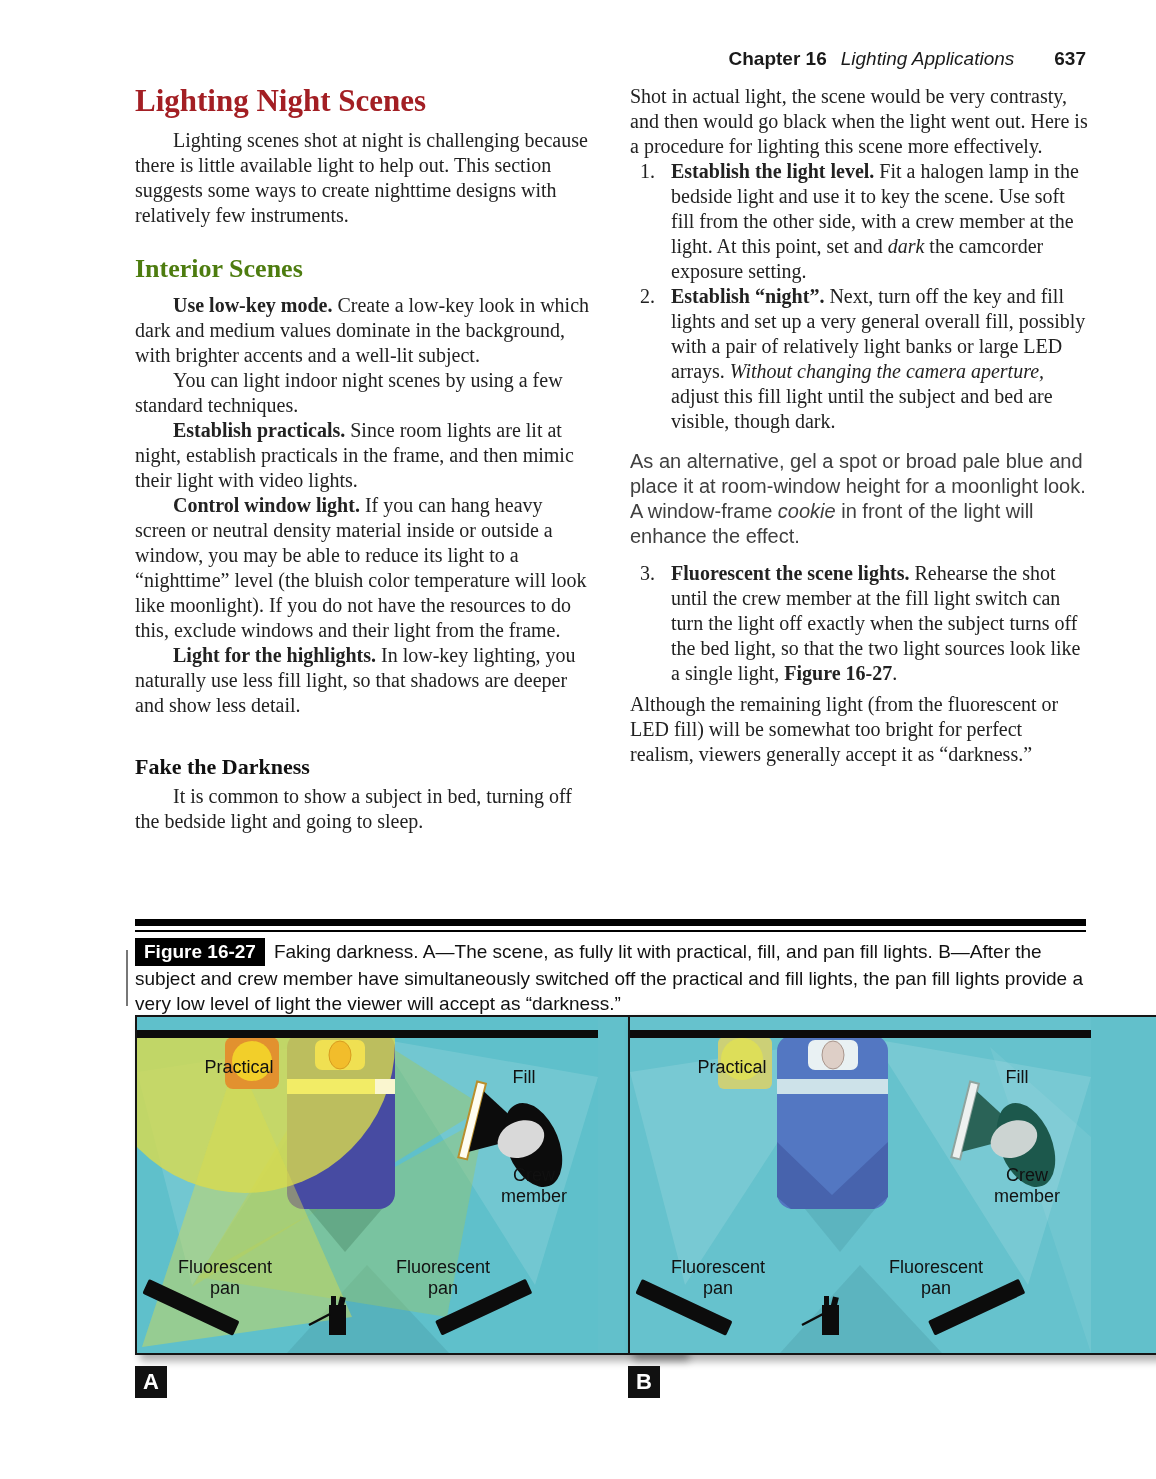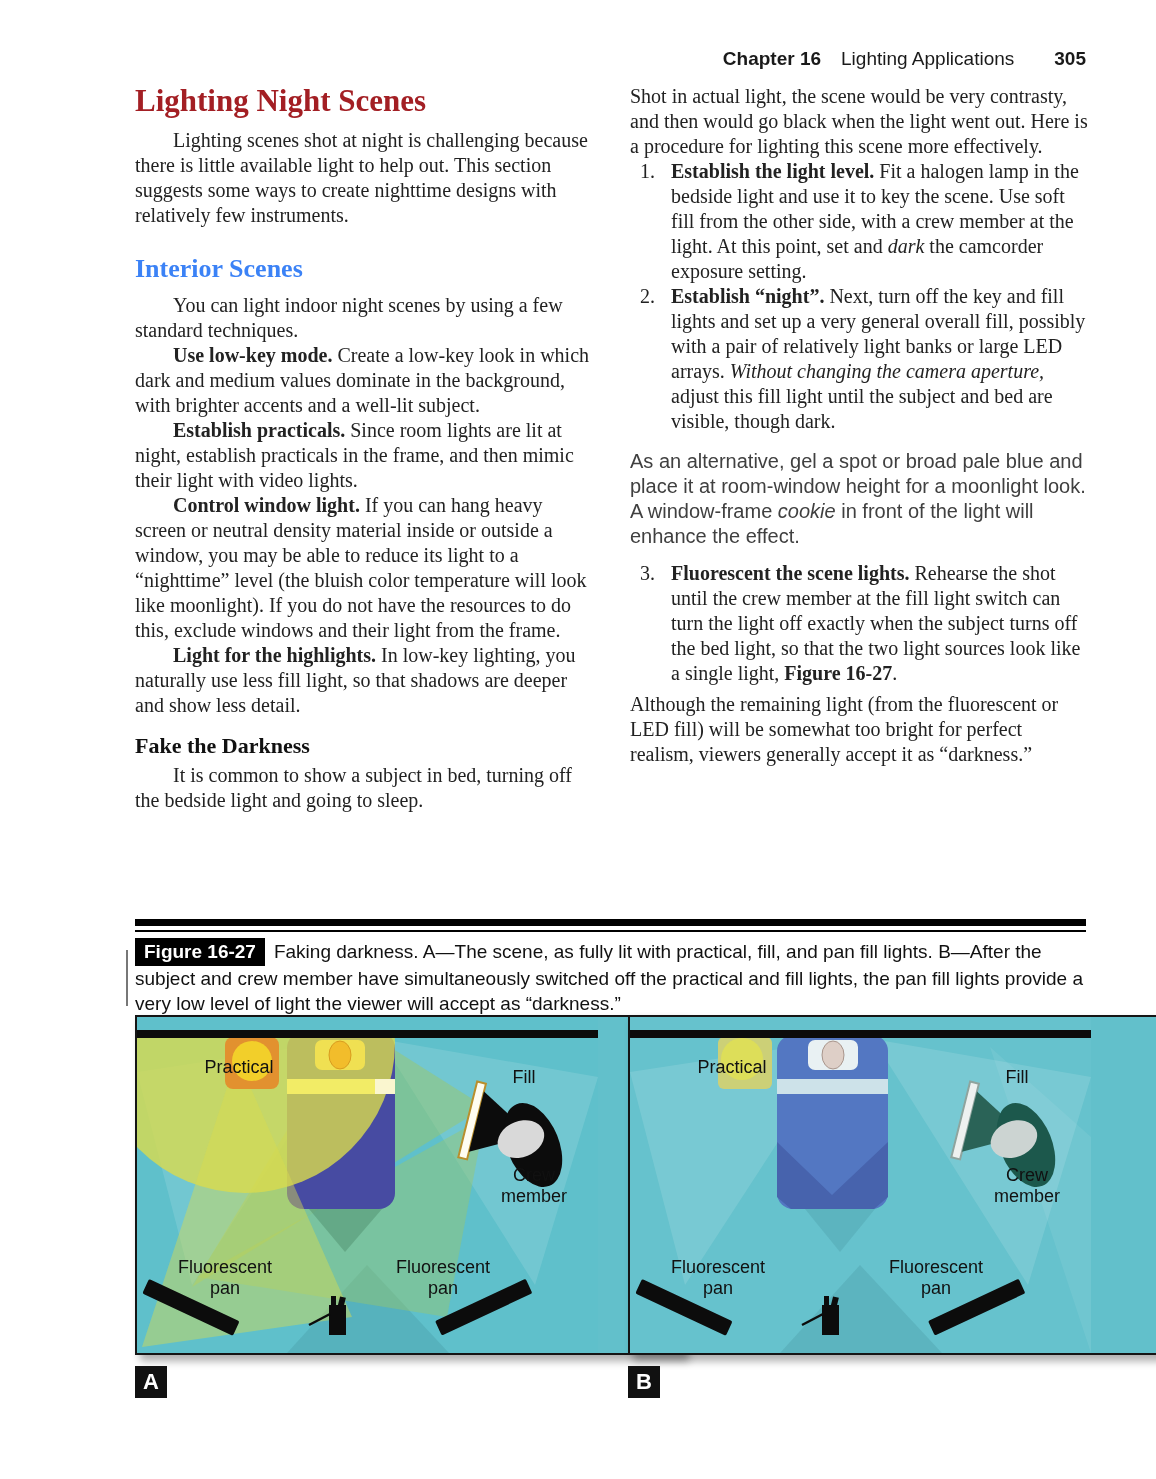--- a/index.html
+++ b/index.html
@@ -2,32 +2,32 @@
 <html><head>
 <meta charset="utf-8">
 <style>
   html,body{margin:0;padding:0;background:#fff;}
   .page{position:relative;width:1156px;height:1479px;background:#ffffff;overflow:hidden;
         font-family:"Liberation Serif",serif;color:#222;}
   
   .pg-header{position:absolute;left:560px;top:48px;width:526px;text-align:right;
              font-family:"Liberation Sans",sans-serif;font-size:19px;color:#1a1a1a;}
   .pg-header .chap{font-weight:bold;}
-  .pg-header .sect{margin-left:20px;font-weight:normal;}
+  .pg-header .sect{margin-left:14px;font-weight:normal;font-style:italic;}
   .pg-header .pnum{margin-left:40px;font-weight:bold;}
   
   .col{position:absolute;top:84px;width:463px;font-size:20px;line-height:25px;}
   .col-left{left:135px;}
   .col-right{left:630px;width:460px;}
   p{margin:0;}
   .ind{text-indent:38px;}
   .lead{font-weight:bold;}
   h1{font-size:31px;line-height:34px;color:#a31f24;margin:0 0 10px 0;font-weight:bold;}
-  h2{font-size:26px;line-height:29px;color:#3b82f6;margin:26px 0 10px 0;font-weight:bold;}
-  h3{font-size:22px;line-height:25px;color:#111;margin:15px 0 5px 0;font-weight:bold;}
+  h2{font-size:26px;line-height:29px;color:#4d7c0f;margin:26px 0 10px 0;font-weight:bold;}
+  h3{font-size:22px;line-height:25px;color:#111;margin:36px 0 5px 0;font-weight:bold;}
   .num-item{position:relative;padding-left:41px;margin:0;}
   .num-item .num{position:absolute;left:10px;top:0;}
   .note{margin:15px 0 12px 0;font-family:"Liberation Sans",sans-serif;color:#404040;
         font-size:20px;line-height:25px;}
   .outro{margin-top:6px;}
   em.it{font-style:italic;}
   
   .rule-thick{position:absolute;left:135px;top:919px;width:951px;height:7px;background:#000;}
   .rule-thin{position:absolute;left:135px;top:930px;width:951px;height:2px;background:#000;}
   .cap-tick{position:absolute;left:126px;top:950px;width:2px;height:56px;background:#777;}
@@ -53,29 +53,29 @@
           text-align:center;line-height:32px;}
   .letter-a{left:135px;}
   .letter-b{left:628px;}
 </style>
 </head>
 <body>
 
 <div class="page">
 
   <div class="pg-header">
-    <span class="chap">Chapter 16</span><span class="sect">Lighting Applications</span><span class="pnum">305</span>
+    <span class="chap">Chapter 16</span><span class="sect">Lighting Applications</span><span class="pnum">637</span>
   </div>
 
   <div class="col col-left">
     <h1>Lighting Night Scenes</h1>
     <p class="ind">Lighting scenes shot at night is challenging because there is little available light to help out. This section suggests some ways to create nighttime designs with relatively few instruments.</p>
     <h2>Interior Scenes</h2>
+    <p class="ind"><span class="lead">Use low-key mode.</span><span> Create a low-key look in which dark and medium values dominate in the background, with brighter accents and a well-lit subject.</span></p>
     <p class="ind">You can light indoor night scenes by using a few standard techniques.</p>
-    <p class="ind"><span class="lead">Use low-key mode.</span><span> Create a low-key look in which dark and medium values dominate in the background, with brighter accents and a well-lit subject.</span></p>
     <p class="ind"><span class="lead">Establish practicals.</span><span> Since room lights are lit at night, establish practicals in the frame, and then mimic their light with video lights.</span></p>
     <p class="ind"><span class="lead">Control window light.</span><span> If you can hang heavy screen or neutral density material inside or outside a window, you may be able to reduce its light to a “nighttime” level (the bluish color temperature will look like moonlight). If you do not have the resources to do this, exclude windows and their light from the frame.</span></p>
     <p class="ind"><span class="lead">Light for the highlights.</span><span> In low-key lighting, you naturally use less fill light, so that shadows are deeper and show less detail.</span></p>
     <h3>Fake the Darkness</h3>
     <p class="ind">It is common to show a subject in bed, turning off the bedside light and going to sleep.</p>
   </div>
 
   <div class="col col-right">
     <p>Shot in actual light, the scene would be very contrasty, and then would go black when the light went out. Here is a procedure for lighting this scene more effectively.</p>
     <p class="num-item">

